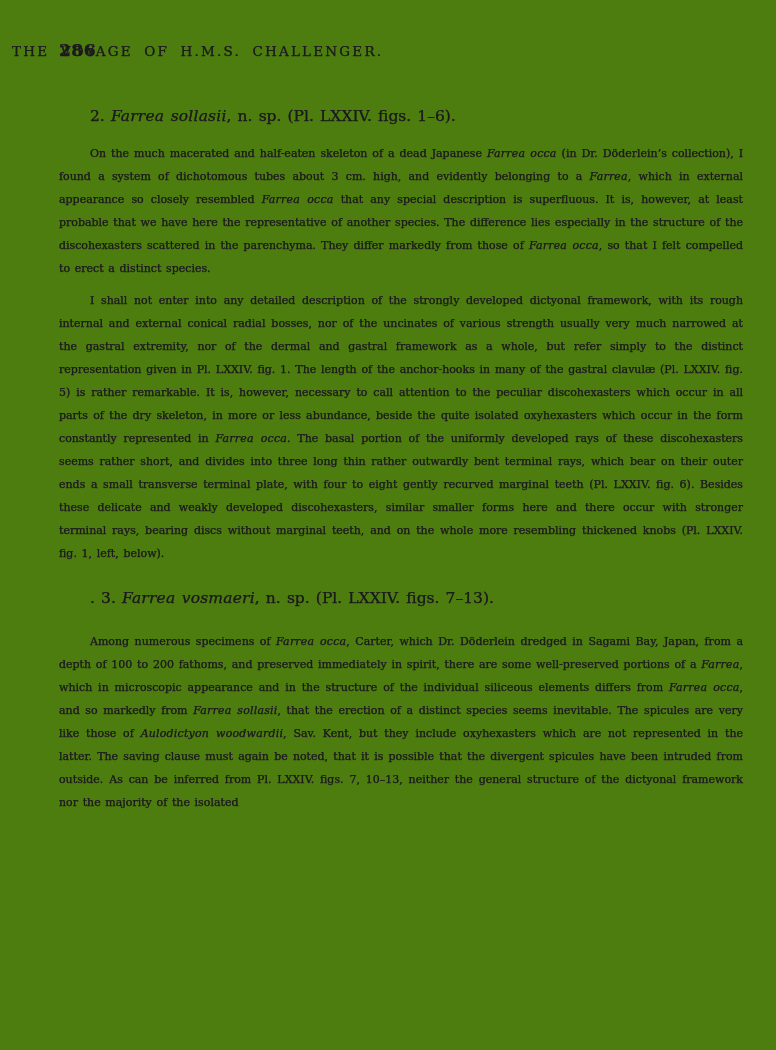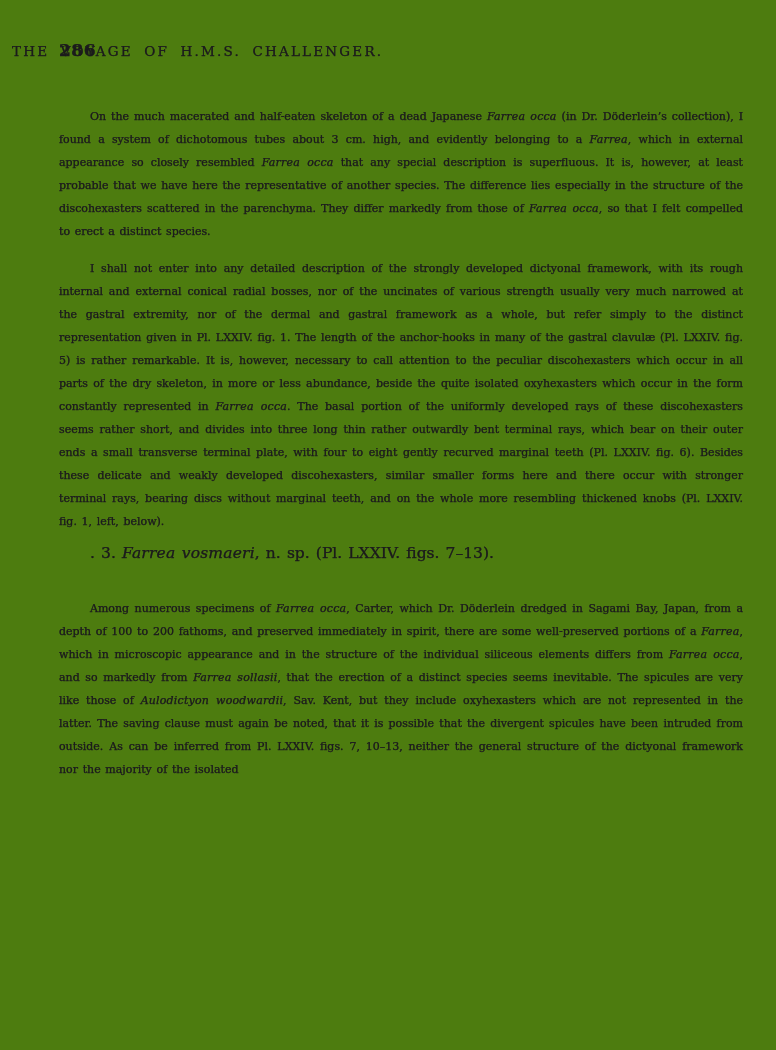--- a/index.html
+++ b/index.html
@@ -31,31 +31,32 @@
     font-size:11px;line-height:23px;
     text-align:justify;text-indent:31px;word-spacing:1.2px;
   }
   .species-heading{
     font-size:15.5px;line-height:23px;
     padding-left:31px;word-spacing:1.2px;
   }
   .page-body p:nth-child(1){margin-top:41px;}
   .page-body p:nth-child(2){margin-top:14px;}
   .page-body p:nth-child(3){margin-top:9px;}
-  .page-body p:nth-child(4){margin-top:32px;}
-  .page-body p:nth-child(5){margin-top:1px;}
+  .page-body p:nth-child(4){margin-top:22px;}
+  .page-body p:nth-child(5){margin-top:20px;}
   i{letter-spacing:0.2px;}
 </style>
 </head>
 <body>
 
 <div class="page">
   <header class="page-header">
     <span class="page-number">286</span>
     <span class="running-title">THE VOYAGE OF H.M.S. CHALLENGER.</span>
   </header>
   <main class="page-body" id="page-body">
+      <p class="species-heading"><span>2. </span><i>Farrea sollasii</i><span>, n. sp. (Pl. LXXIV. figs. 1–6).</span></p>
       <p class="body-para"><span>On the much macerated and half-eaten skeleton of a dead Japanese </span><i>Farrea occa</i><span> (in Dr. Döderlein’s collection), I found a system of dichotomous tubes about 3 cm. high, and evidently belonging to a </span><i>Farrea</i><span>, which in external appearance so closely resembled </span><i>Farrea occa</i><span> that any special description is superfluous. It is, however, at least probable that we have here the representative of another species. The difference lies especially in the structure of the discohexasters scattered in the parenchyma. They differ markedly from those of </span><i>Farrea occa</i><span>, so that I felt compelled to erect a distinct species.</span></p>
       <p class="body-para"><span>I shall not enter into any detailed description of the strongly developed dictyonal framework, with its rough internal and external conical radial bosses, nor of the uncinates of various strength usually very much narrowed at the gastral extremity, nor of the dermal and gastral framework as a whole, but refer simply to the distinct representation given in Pl. LXXIV. fig. 1. The length of the anchor-hooks in many of the gastral clavulæ (Pl. LXXIV. fig. 5) is rather remarkable. It is, however, necessary to call attention to the peculiar discohexasters which occur in all parts of the dry skeleton, in more or less abundance, beside the quite isolated oxyhexasters which occur in the form constantly represented in </span><i>Farrea occa</i><span>. The basal portion of the uniformly developed rays of these discohexasters seems rather short, and divides into three long thin rather outwardly bent terminal rays, which bear on their outer ends a small transverse terminal plate, with four to eight gently recurved marginal teeth (Pl. LXXIV. fig. 6). Besides these delicate and weakly developed discohexasters, similar smaller forms here and there occur with stronger terminal rays, bearing discs without marginal teeth, and on the whole more resembling thickened knobs (Pl. LXXIV. fig. 1, left, below).</span></p>
       <p class="species-heading"><span>. 3. </span><i>Farrea vosmaeri</i><span>, n. sp. (Pl. LXXIV. figs. 7–13).</span></p>
       <p class="body-para"><span>Among numerous specimens of </span><i>Farrea occa</i><span>, Carter, which Dr. Döderlein dredged in Sagami Bay, Japan, from a depth of 100 to 200 fathoms, and preserved immediately in spirit, there are some well-preserved portions of a </span><i>Farrea</i><span>, which in microscopic appearance and in the structure of the individual siliceous elements differs from </span><i>Farrea occa</i><span>, and so markedly from </span><i>Farrea sollasii</i><span>, that the erection of a distinct species seems inevitable. The spicules are very like those of </span><i>Aulodictyon woodwardii</i><span>, Sav. Kent, but they include oxyhexasters which are not represented in the latter. The saving clause must again be noted, that it is possible that the divergent spicules have been intruded from outside. As can be inferred from Pl. LXXIV. figs. 7, 10–13, neither the general structure of the dictyonal framework nor the majority of the isolated</span></p>
     </main>
 </div>
 
 </body></html>

